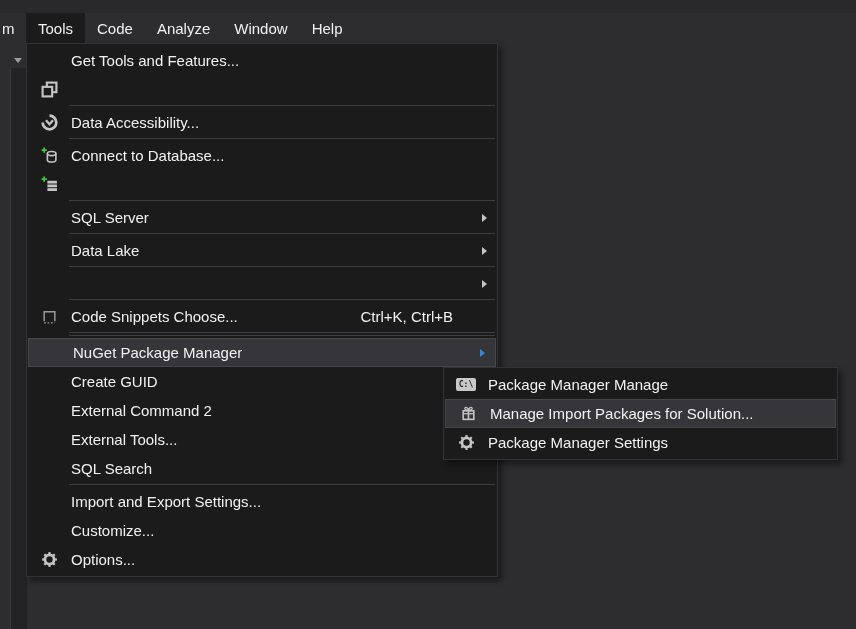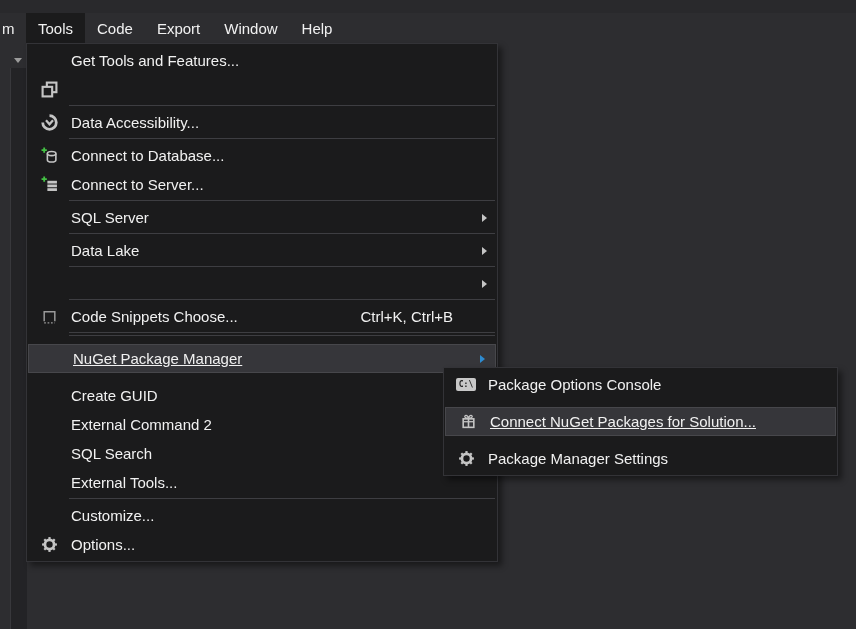--- a/index.html
+++ b/index.html
@@ -23,22 +23,21 @@
     position:absolute;background:var(--menu-background,#1b1b1c);
     border:1px solid #333337;box-sizing:border-box;
     padding:2px 0;box-shadow:4px 4px 6px rgba(0,0,0,0.45);
   }
   .main-menu{left:26px;top:43px;width:472px;}
   .submenu{left:443px;top:367px;width:395px;}
   .menu-row{height:29px;display:flex;align-items:center;padding-right:10px;box-sizing:border-box;cursor:default;}
   .menu-row.highlighted{
     background:var(--highlight-background,#36363a);
     border:1px solid var(--highlight-border,#47474b);
-    margin:8px 1px;
-    text-decoration:underline;
+    margin:0 1px;
   }
   .gutter{width:44px;flex:0 0 44px;display:flex;align-items:center;justify-content:center;}
   .gutter svg{width:17px;height:17px;display:block;}
   .mi-label{white-space:nowrap;}
   .shortcut{margin-left:auto;padding-right:34px;white-space:nowrap;}
   .sub-arrow{margin-left:auto;width:0;height:0;border-top:4px solid transparent;border-bottom:4px solid transparent;border-left:5px solid var(--icon-grey,#c5c5c5);}
   .menu-row.highlighted .sub-arrow{border-left-color:var(--submenu-arrow-active,#2e8bd0);}
   .menu-sep{height:1px;background:var(--separator,#3e3e42);margin:1px 2px 2px 42px;}
   .console-chip{
     display:inline-block;background:#c8c8c8;color:#1e1e1e;
@@ -48,21 +47,21 @@
 </style>
 </head>
 <body>
 
 <div class="titlebar"></div>
 
 <span class="mb-partial">m</span>
 <div class="menubar" id="menubar-items">
     <span class="mb-item selected">Tools</span>
     <span class="mb-item">Code</span>
-    <span class="mb-item">Export</span>
+    <span class="mb-item">Analyze</span>
     <span class="mb-item">Window</span>
     <span class="mb-item">Help</span>
   </div>
 
 <div class="toolbar-frag">
   <span class="dd-arrow"></span>
 </div>
 
 <div class="left-strip"></div>
 
@@ -102,21 +101,20 @@
     </div>
     <div class="menu-row">
       <span class="gutter">
         <svg viewBox="0 0 16 16">
           <path d="M0.5 3 H5.5 M3 0.5 V5.5" stroke="#44c244" stroke-width="1.7"></path>
           <rect x="6" y="4.5" width="9" height="2.6" fill="#c5c5c5"></rect>
           <rect x="6" y="8" width="9" height="2.6" fill="#c5c5c5"></rect>
           <rect x="6" y="11.5" width="9" height="2.6" fill="#c5c5c5"></rect>
         </svg>
       </span>
-      <span class="mi-label">Connect to Server...</span>
     </div>
     <div class="menu-sep"></div>
     <div class="menu-row">
       <span class="gutter"></span>
       <span class="mi-label">SQL Server</span>
       <span class="sub-arrow"></span>
     </div>
     <div class="menu-sep"></div>
     <div class="menu-row">
       <span class="gutter"></span>
@@ -149,27 +147,31 @@
     <div class="menu-row">
       <span class="gutter"></span>
       <span class="mi-label">Create GUID</span>
     </div>
     <div class="menu-row">
       <span class="gutter"></span>
       <span class="mi-label">External Command 2</span>
     </div>
     <div class="menu-row">
       <span class="gutter"></span>
+      <span class="mi-label">External Tools...</span>
+    </div>
+    <div class="menu-row">
+      <span class="gutter"></span>
       <span class="mi-label">SQL Search</span>
     </div>
-    <div class="menu-row">
-      <span class="gutter"></span>
-      <span class="mi-label">External Tools...</span>
-    </div>
-    <div class="menu-sep"></div>
+    <div class="menu-sep"></div>
+    <div class="menu-row">
+      <span class="gutter"></span>
+      <span class="mi-label">Import and Export Settings...</span>
+    </div>
     <div class="menu-row">
       <span class="gutter"></span>
       <span class="mi-label">Customize...</span>
     </div>
     <div class="menu-row">
       <span class="gutter">
         <svg viewBox="0 0 16 16">
           <g stroke="#c5c5c5" stroke-width="2.1">
             <line x1="8" y1="1" x2="8" y2="4"></line>
             <line x1="8" y1="12" x2="8" y2="15"></line>
@@ -184,32 +186,32 @@
         </svg>
       </span>
       <span class="mi-label">Options...</span>
     </div>
   </div>
 <div class="menu-panel submenu" id="nuget-submenu">
     <div class="menu-row">
       <span class="gutter">
         <span class="console-chip">C:\</span>
       </span>
-      <span class="mi-label">Package Options Console</span>
+      <span class="mi-label">Package Manager Manage</span>
     </div>
     <div class="menu-row highlighted">
       <span class="gutter">
         <svg viewBox="0 0 16 16" fill="none" stroke="#c5c5c5">
           <rect x="3" y="5.5" width="10" height="8" stroke-width="1.5"></rect>
           <line x1="8" y1="5.5" x2="8" y2="13.5" stroke-width="1.5"></line>
           <line x1="3" y1="8.2" x2="13" y2="8.2" stroke-width="1.2"></line>
           <path d="M8 5 C5.2 5 3.9 3.8 4.7 2.7 C5.5 1.7 7.4 2.3 8 5 C8.6 2.3 10.5 1.7 11.3 2.7 C12.1 3.8 10.8 5 8 5 Z" stroke-width="1.2"></path>
         </svg>
       </span>
-      <span class="mi-label">Connect NuGet Packages for Solution...</span>
+      <span class="mi-label">Manage Import Packages for Solution...</span>
     </div>
     <div class="menu-row">
       <span class="gutter">
         <svg viewBox="0 0 16 16">
           <g stroke="#c5c5c5" stroke-width="2.1">
             <line x1="8" y1="1" x2="8" y2="4"></line>
             <line x1="8" y1="12" x2="8" y2="15"></line>
             <line x1="1" y1="8" x2="4" y2="8"></line>
             <line x1="12" y1="8" x2="15" y2="8"></line>
             <line x1="3.1" y1="3.1" x2="5.2" y2="5.2"></line>

